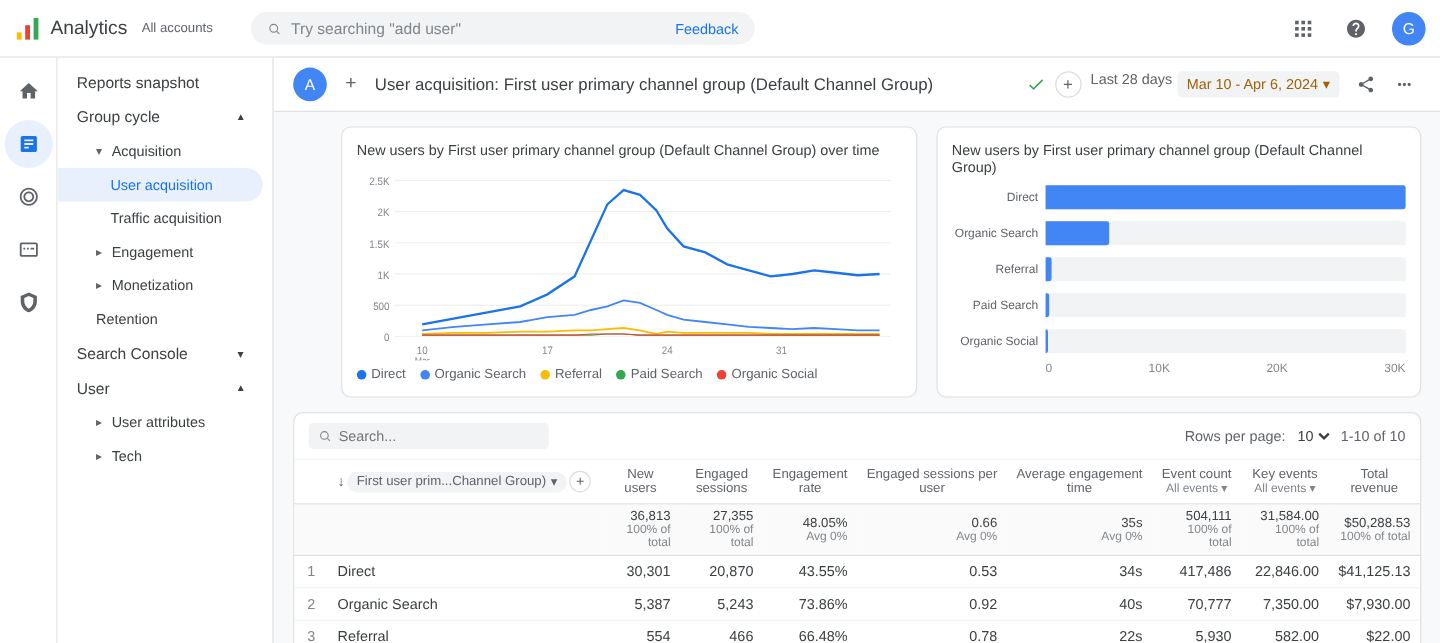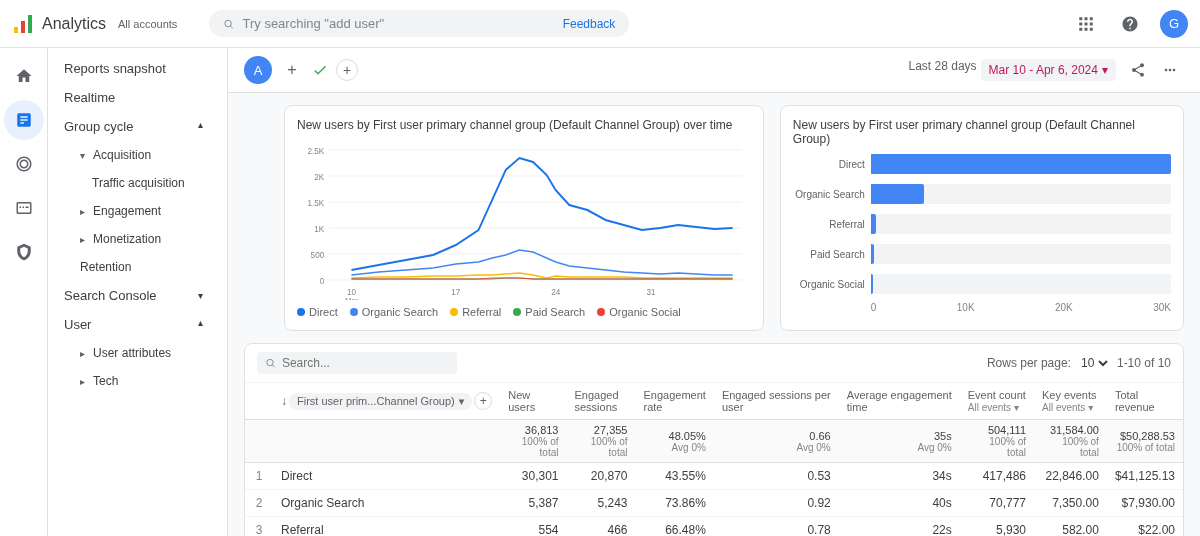--- a/index.html
+++ b/index.html
@@ -39,21 +39,21 @@
 
     
     .main { flex: 1; overflow-y: auto; overflow-x: hidden; display: flex; flex-direction: column; }
 
     
     .sub-topbar { display: flex; align-items: center; padding: 8px 16px; background: #fff; border-bottom: 1px solid #e0e0e0; gap: 8px; flex-shrink: 0; min-height: 44px; }
     .page-avatar { width: 28px; height: 28px; background: #4285f4; color: #fff; border-radius: 50%; display: flex; align-items: center; justify-content: center; font-size: 13px; font-weight: 500; }
     .add-btn { width: 24px; height: 24px; border-radius: 50%; border: none; background: transparent; cursor: pointer; display: flex; align-items: center; justify-content: center; color: #5f6368; font-size: 16px; }
     .page-title { font-size: 14px; color: #3c4043; font-weight: 400; flex: 1; }
     .date-range { display: flex; align-items: flex-start; gap: 4px; font-size: 12px; color: #5f6368; margin-left: auto; }
-    .date-range-btn { display: flex; align-items: center; gap: 4px; background: #f1f3f4; border: none; border-radius: 4px; padding: 4px 8px; cursor: pointer; font-size: 12px; color: #be185d; }
+    .date-range-btn { display: flex; align-items: center; gap: 4px; background: #f1f3f4; border: none; border-radius: 4px; padding: 4px 8px; cursor: pointer; font-size: 12px; color: #a16207; }
     .action-icons { display: flex; align-items: center; gap: 4px; }
 
     
     .content { padding: 12px 16px; flex: 1; }
 
     
     .charts-row { display: flex; gap: 16px; margin-bottom: 12px; margin-left: 40px; }
     .chart-card { background: #fff; border: 1px solid #e0e0e0; border-radius: 8px; padding: 12px; flex: 1; }
     .chart-title { font-size: 12px; color: #3c4043; margin-bottom: 8px; font-weight: 400; }
 
@@ -71,21 +71,21 @@
 
     
     .table-card { background: #fff; border: 1px solid #e0e0e0; border-radius: 8px; }
     .table-toolbar { display: flex; padding: 8px 12px; gap: 8px; border-bottom: 1px solid #f1f3f4; }
     .table-search { display: flex; align-items: center; background: #f1f3f4; border-radius: 4px; padding: 4px 8px; gap: 6px; flex: 0 0 200px; }
     .table-search input { border: none; background: transparent; font-size: 12px; outline: none; width: 100%; }
     .rows-per-page { display: flex; align-items: center; gap: 6px; margin-left: auto; font-size: 12px; color: #5f6368; }
     .rows-select { border: none; background: transparent; font-size: 12px; color: #3c4043; cursor: pointer; }
 
     table { width: 100%; border-collapse: collapse; font-size: 12px; }
-    .table-header-row th { padding: 6px 8px; text-align: left; font-size: 11px; color: #5f6368; font-weight: 400; border-bottom: 1px solid #e0e0e0; white-space: nowrap; }
+    .table-header-row th { padding: 6px 8px; text-align: center; font-size: 11px; color: #5f6368; font-weight: 400; border-bottom: 1px solid #e0e0e0; white-space: nowrap; }
     .table-header-row th:first-child, .table-header-row th:nth-child(2) { text-align: left; }
     .filter-pill { display: inline-flex; align-items: center; gap: 4px; background: #f1f3f4; border-radius: 16px; padding: 2px 8px; font-size: 11px; cursor: pointer; }
     .totals-row td { padding: 4px 8px; font-size: 11px; color: #3c4043; text-align: right; border-bottom: 1px solid #e0e0e0; background: #fafafa; }
     .totals-row td:first-child { text-align: left; }
     .sub-total { font-size: 10px; color: #80868b; }
     tr.data-row td { padding: 6px 8px; text-align: right; border-bottom: 1px solid #f1f3f4; color: #3c4043; }
     tr.data-row td:first-child { text-align: center; color: #80868b; width: 28px; }
     tr.data-row td:nth-child(2) { text-align: left; }
 
     .col-filter { display: flex; align-items: center; gap: 2px; }
@@ -165,31 +165,31 @@
           <path d="M12 1L3 5v6c0 5.55 3.84 10.74 9 12 5.16-1.26 9-6.45 9-12V5l-9-4zm0 4l5 2.18V11c0 3.5-2.33 6.79-5 7.93-2.67-1.14-5-4.43-5-7.93V7.18L12 5z"></path>
         </svg>
     </div>
   </div>
 
   <div class="sidebar">
     <div class="sidebar-section">
       <div class="sidebar-item">
         <span>Reports snapshot</span>
       </div>
-      <div class="sidebar-item">
-        <span>Realtime</span>
-      </div>
       <div class="sidebar-item section-header">
         <span style="flex:1">Group cycle</span>
         <span class="chevron open">▾</span>
       </div>
       <div class="sidebar-item indent">
         <span style="font-size:10px; color:#5f6368;">▾</span>
         <span style="flex:1">Acquisition</span>
       </div>
+      <div class="sidebar-item indent2 active">
+        <span>User acquisition</span>
+      </div>
       <div class="sidebar-item indent2">
         <span>Traffic acquisition</span>
       </div>
       <div class="sidebar-item indent">
         <span style="font-size:10px; color:#5f6368;">▸</span>
         <span style="flex:1">Engagement</span>
       </div>
       <div class="sidebar-item indent">
         <span style="font-size:10px; color:#5f6368;">▸</span>
         <span style="flex:1">Monetization</span>
@@ -214,20 +214,21 @@
         <span style="flex:1">Tech</span>
       </div>
     </div>
   </div>
 
   <div class="main">
 
     <div class="sub-topbar">
       <div class="page-avatar">A</div>
       <button class="add-btn">+</button>
+      <span class="page-title">User acquisition: First user primary channel group (Default Channel Group)</span>
       <svg width="16" height="16" viewBox="0 0 24 24" fill="#34a853">
           <path d="M9 16.17L4.83 12l-1.42 1.41L9 19 21 7l-1.41-1.41z"></path>
         </svg>
       <button class="add-btn" style="width:22px;height:22px;border:1px solid #dadce0;border-radius:50%;font-size:14px;">+</button>
       <div class="date-range">
         <span>Last 28 days</span>
         <button class="date-range-btn">
           <span>Mar 10 - Apr 6, 2024</span>
           <span>▾</span>
         </button>

